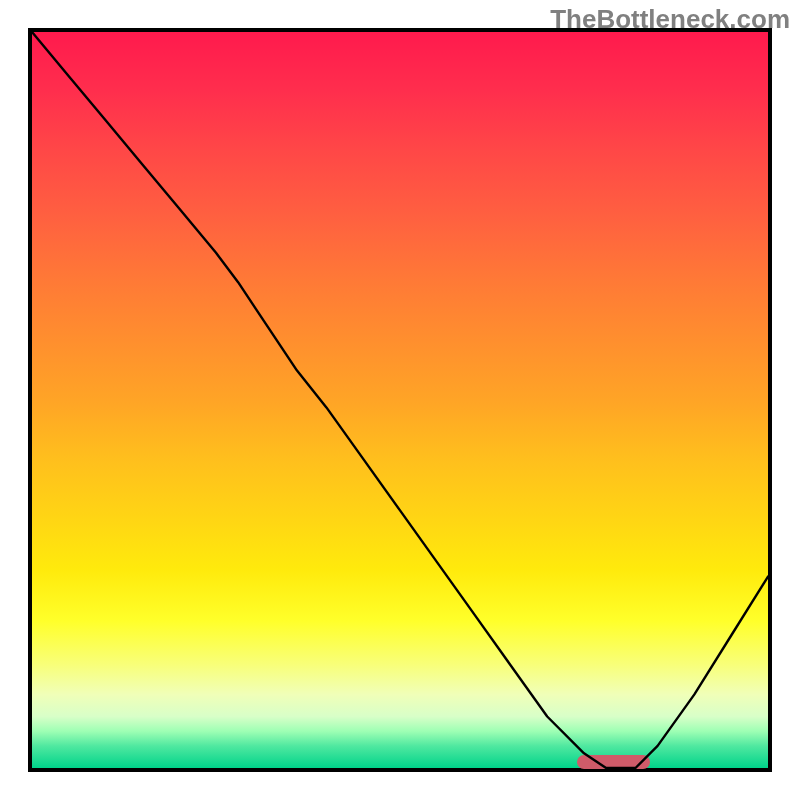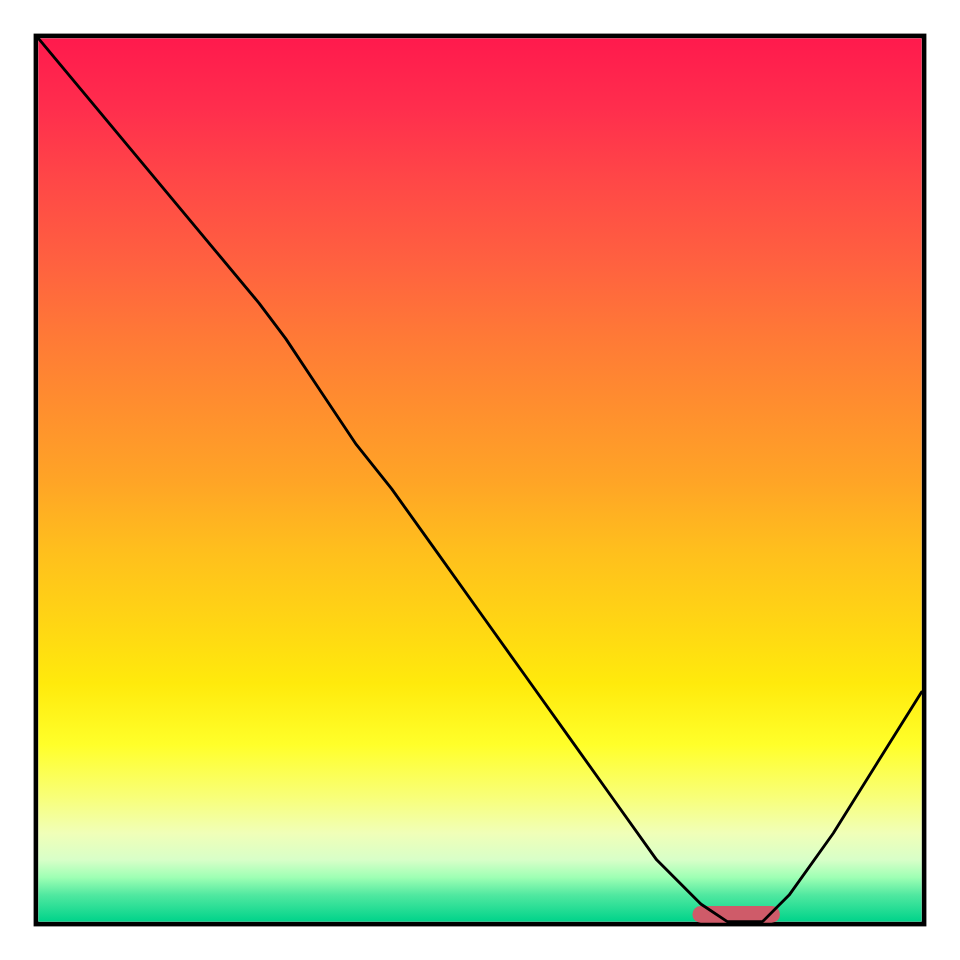--- a/index.html
+++ b/index.html
@@ -63,20 +63,21 @@
     stroke: #000;
     stroke-width: 2.4;
     stroke-linecap: round;
     stroke-linejoin: round;
   }
 </style>
 </head>
 <body>
 <div class="wrap">
 
+  <div class="watermark">TheBottleneck.com</div>
 
   <div class="plot-frame">
     <div class="gradient"></div>
     <div class="marker" id="marker" style="left: 544.64px; width: 73.6px; bottom: -1.112px;"></div>
     <svg class="curve" viewBox="0 0 736 736" preserveAspectRatio="none">
       <path id="curve-path" d="M0.0 0.0 L36.8 44.2 L73.6 88.3 L110.4 132.5 L147.2 176.6 L184.0 220.8 L206.1 250.2 L235.5 294.4 L265.0 338.6 L294.4 375.4 L331.2 426.9 L368.0 478.4 L404.8 529.9 L441.6 581.4 L478.4 633.0 L515.2 684.5 L552.0 721.3 L574.1 736.0 L603.5 736.0 L625.6 713.9 L662.4 662.4 L699.2 603.5 L736.0 544.6 "></path>
     </svg>
   </div>
 
 </div>

